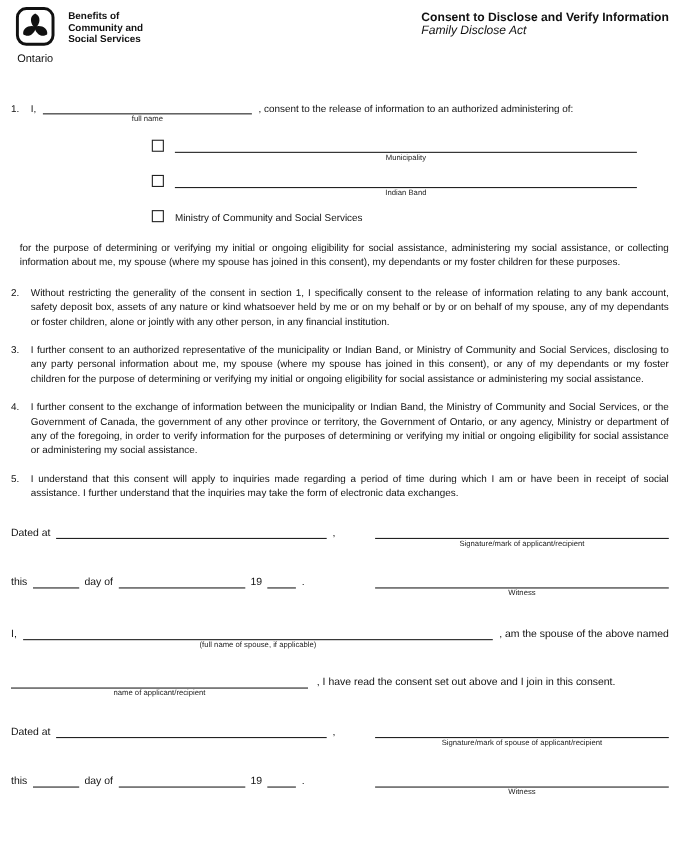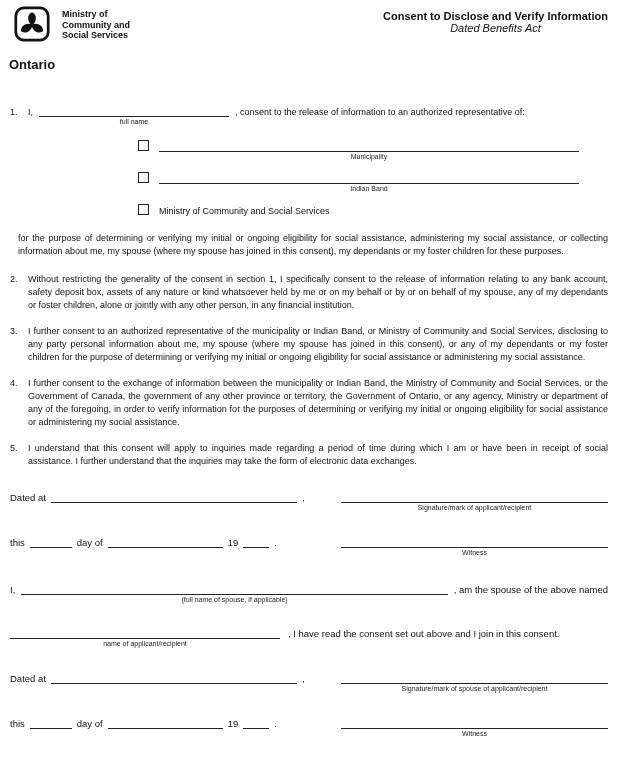--- a/index.html
+++ b/index.html
@@ -8,23 +8,23 @@
   .page {
     position:relative; width:618px; height:783px; background:#fff;
     padding:6px 10px 2px 10px; overflow:hidden;
   }
 
   
   .header { display:flex; justify-content:space-between; margin-bottom:34px; }
   .brand { display:flex; gap:8px; }
   .logo-wrap { display:flex; flex-direction:column; align-items:center; width:44px; }
   .logo-wrap svg { width:36px; height:36px; }
-  .ontario { font-size:13px; font-weight:700; margin-top:11px; }
+  .ontario { font-size:10px; font-weight:400; margin-top:1px; }
   .ministry { font-size:9px; font-weight:700; line-height:10.5px; padding-top:3px; }
-  .titles { text-align:center; padding-top:4px; }
+  .titles { text-align:left; padding-top:4px; }
   .form-title { font-size:11px; font-weight:700; }
   .act { font-size:11px; font-style:italic; line-height:13.5px; }
 
   
   .para { font-size:9px; line-height:13px; text-align:justify; }
   .item { display:flex; margin-bottom:13px; }
   .item .num { width:18px; flex:0 0 18px; font-size:9px; line-height:13px; }
 
   
   .fline { position:relative; display:inline-block; border-bottom:1px solid #222; height:11px; }
@@ -82,39 +82,39 @@
               </g>
               <g transform="rotate(240 20 21)">
                 <path d="M20 22 C14.5 17.5, 14 9.5, 20 7 C26 9.5, 25.5 17.5, 20 22 Z"></path>
               </g>
             </g>
           </svg>
         </span>
         <div class="ontario">Ontario</div>
       </div>
       <div class="ministry">
-        <div>Ministry of</div>
+        <div>Benefits of</div>
         <div>Community and</div>
         <div>Social Services</div>
       </div>
     </div>
     <div class="titles">
       <div class="form-title">Consent to Disclose and Verify Information</div>
-      <div class="act">Dated Benefits Act</div>
+      <div class="act">Family Disclose Act</div>
     </div>
   </div>
 
   <div class="item" style="margin-bottom:0;">
     <span class="num">1.</span>
     <div class="row s1-row grow">
       <span class="lbl">I,</span>
       <span class="fline name-line">
         <span class="cap">full name</span>
       </span>
-      <span class="lbl">, consent to the release of information to an authorized representative of:</span>
+      <span class="lbl">, consent to the release of information to an authorized administering of:</span>
     </div>
   </div>
 
   <div class="cb-row">
     <span class="cb"></span>
     <span class="fline cb-line">
       <span class="cap">Municipality</span>
     </span>
   </div>
   <div class="cb-row">

